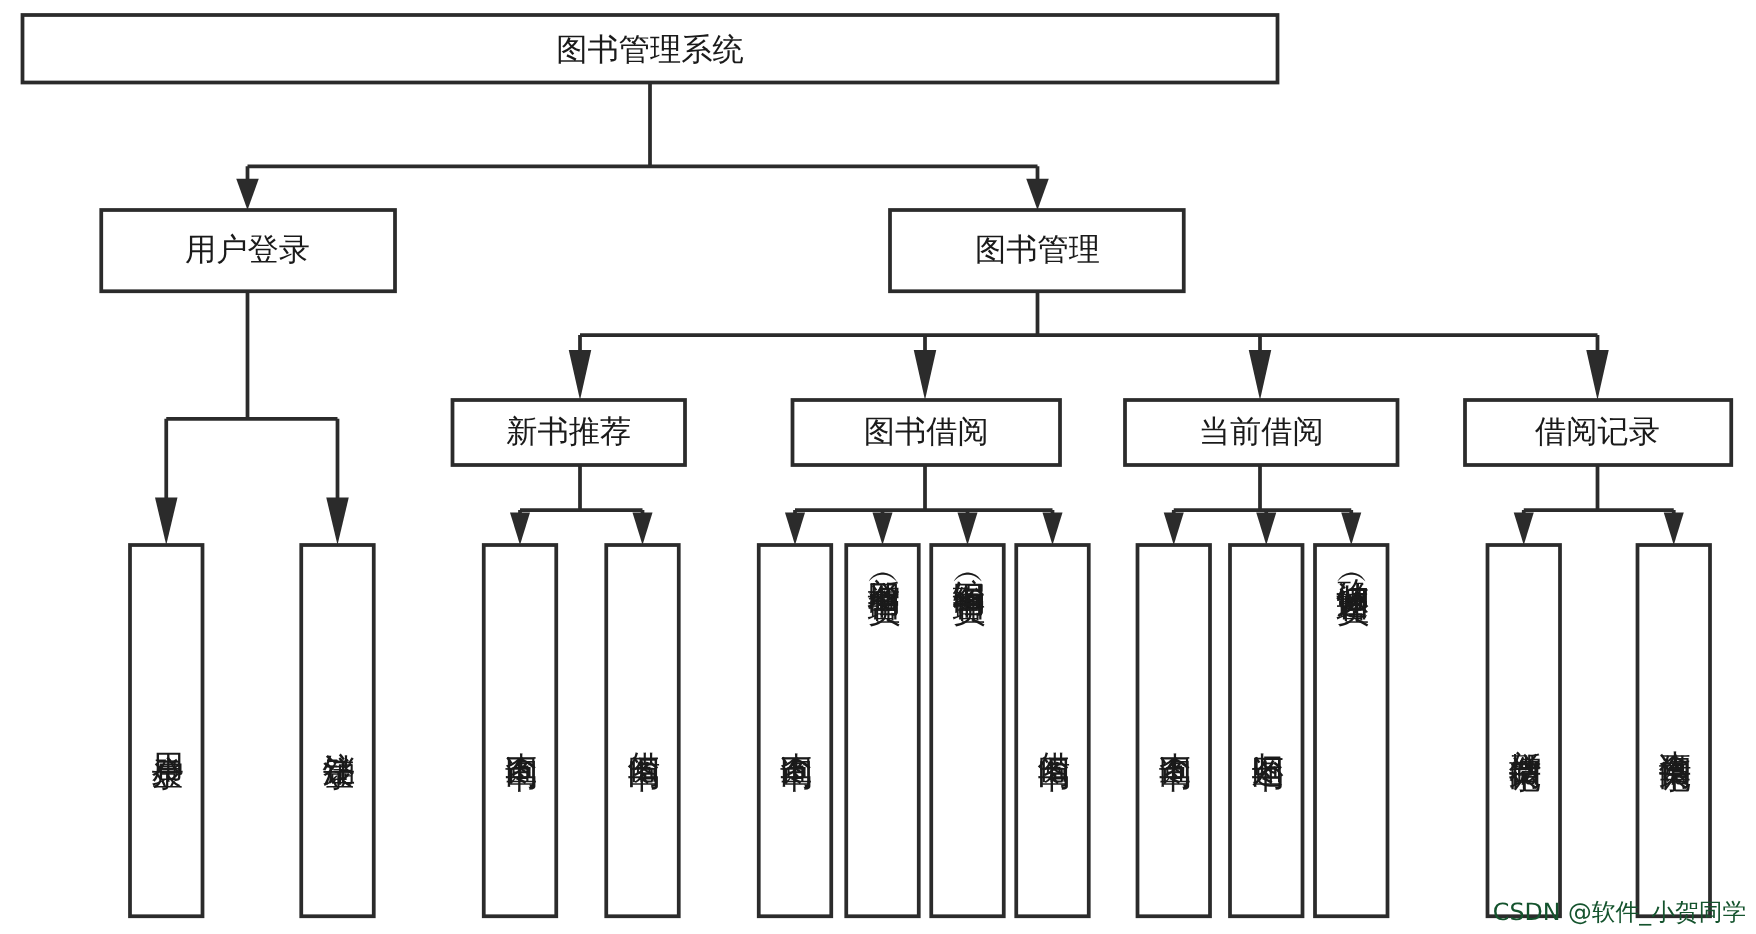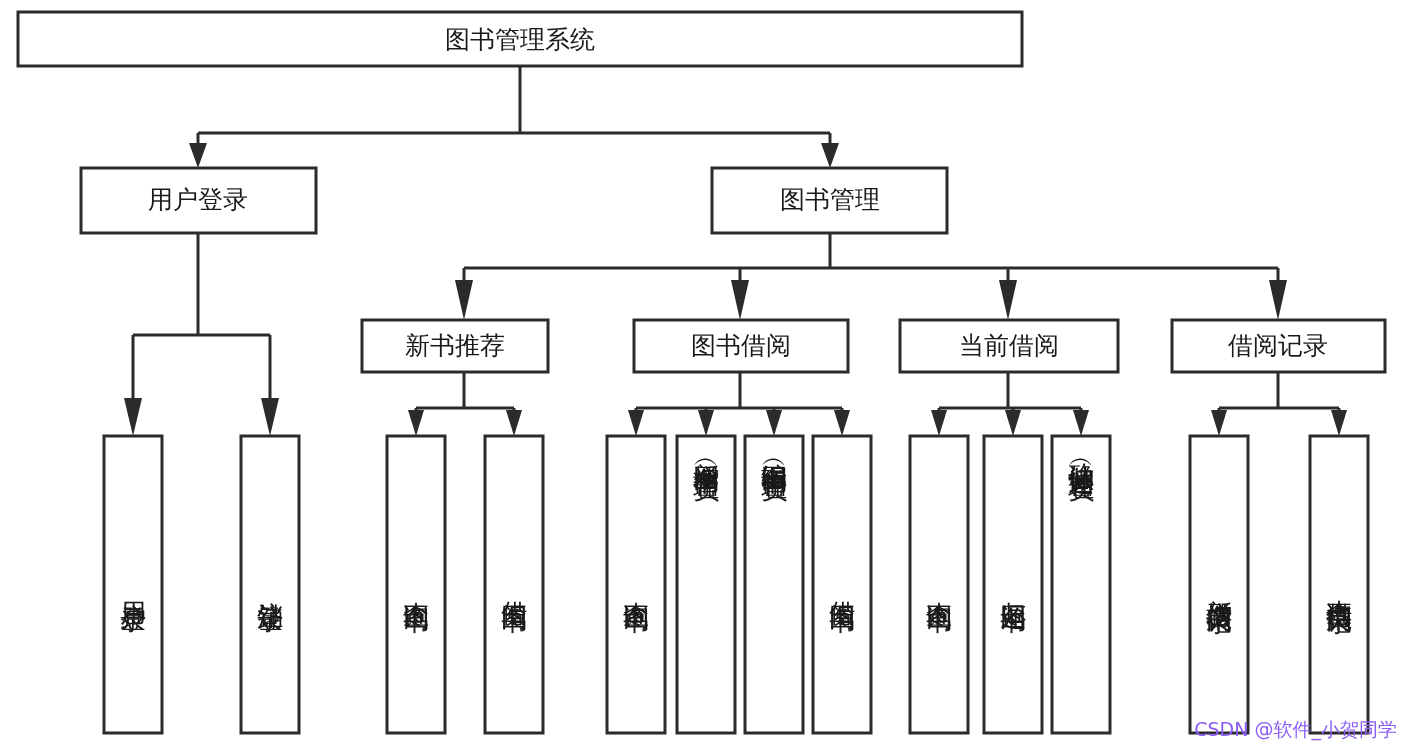--- a/index.html
+++ b/index.html
@@ -65,21 +65,21 @@
     letter-spacing: 2px;
     white-space: nowrap;
     text-align: center;
   }
   .watermark {
     position: absolute;
     right: 8px;
     bottom: 4px;
     font-family: "DejaVu Sans", "Liberation Sans", sans-serif;
     font-size: 19px;
-    color: #8b5cf6;
+    color: #14532d;
     white-space: nowrap;
     user-select: none;
   }
 </style>
 </head>
 <body>
 
 <div id="canvas">
 
   <svg id="diagram" viewBox="0 0 1405 747">

